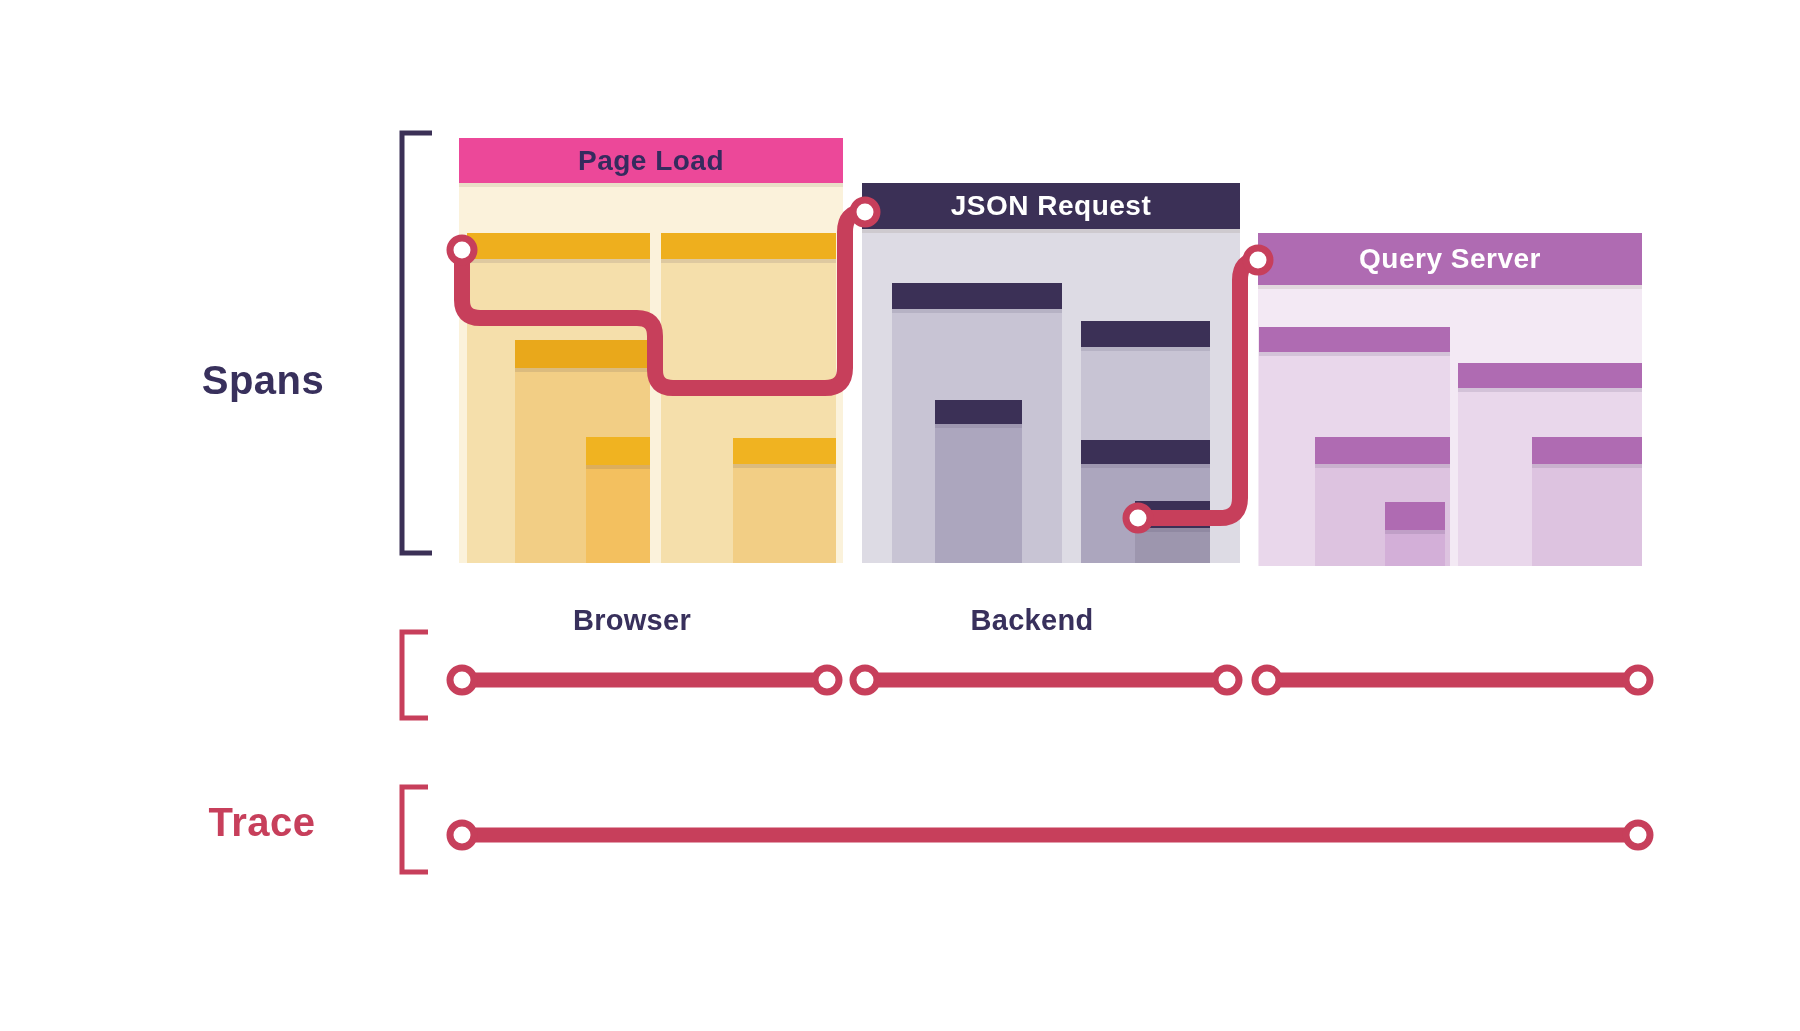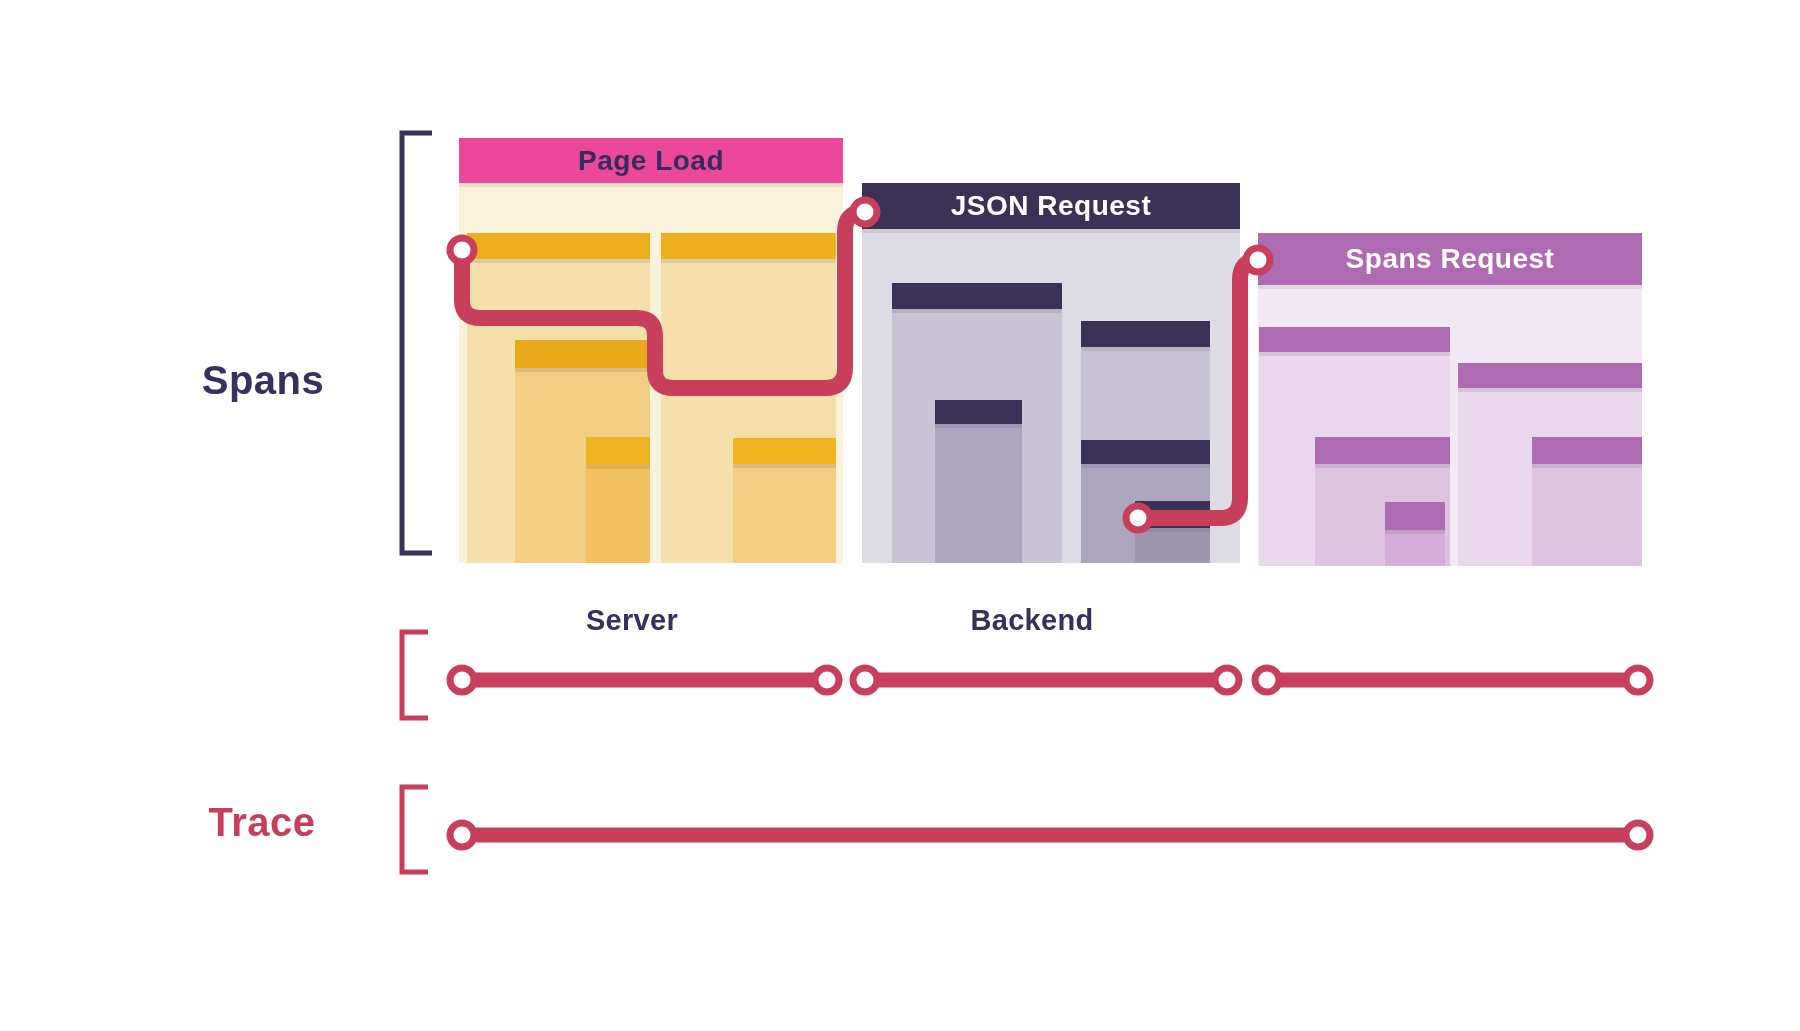--- a/index.html
+++ b/index.html
@@ -68,21 +68,21 @@
         <div class="span-header" style="left: 219px; top: 138px; width: 129px; height: 26px; background: rgb(59, 48, 86);"></div>
         <div class="span-body dots" style="left: 73px; top: 241px; width: 87px; height: 139px; background: rgb(172, 166, 190);"></div>
         <div class="span-header" style="left: 73px; top: 217px; width: 87px; height: 24px; background: rgb(59, 48, 86);"></div>
         <div class="span-body dots" style="left: 219px; top: 281px; width: 129px; height: 99px; background: rgb(172, 166, 190);"></div>
         <div class="span-header" style="left: 219px; top: 257px; width: 129px; height: 24px; background: rgb(59, 48, 86);"></div>
         <div class="span-body dots" style="left: 273px; top: 345px; width: 75px; height: 35px; background: rgb(157, 150, 174);"></div>
         <div class="span-header" style="left: 273px; top: 318px; width: 75px; height: 27px; background: rgb(59, 48, 86);"></div>
       </div>
       <div class="tbox" style="left: 1258px; top: 233px; width: 384px; height: 333px; background: rgb(243, 233, 244);">
         <div class="tbox-header" style="height: 52px; background: rgb(175, 107, 178); color: rgb(255, 255, 255);">
-          <span>Spans Request</span>
+          <span>Query Server</span>
         </div>
         <div class="span-body dots" style="left: 1px; top: 119px; width: 191px; height: 214px; background: rgb(233, 215, 235);"></div>
         <div class="span-header" style="left: 1px; top: 94px; width: 191px; height: 25px; background: rgb(175, 107, 178);"></div>
         <div class="span-body dots" style="left: 200px; top: 155px; width: 184px; height: 178px; background: rgb(233, 215, 235);"></div>
         <div class="span-header" style="left: 200px; top: 130px; width: 184px; height: 25px; background: rgb(175, 107, 178);"></div>
         <div class="span-body dots" style="left: 57px; top: 231px; width: 135px; height: 102px; background: rgb(221, 195, 224);"></div>
         <div class="span-header" style="left: 57px; top: 204px; width: 135px; height: 27px; background: rgb(175, 107, 178);"></div>
         <div class="span-body dots" style="left: 274px; top: 231px; width: 110px; height: 102px; background: rgb(221, 195, 224);"></div>
         <div class="span-header" style="left: 274px; top: 204px; width: 110px; height: 27px; background: rgb(175, 107, 178);"></div>
         <div class="span-body dots" style="left: 127px; top: 297px; width: 60px; height: 36px; background: rgb(211, 175, 216);"></div>
@@ -106,15 +106,15 @@
       <circle cx="1138" cy="518" r="12" fill="#ffffff" stroke="#C73F5B" stroke-width="7"></circle>
       <circle cx="462" cy="680" r="12" fill="#ffffff" stroke="#C73F5B" stroke-width="7"></circle>
       <circle cx="827" cy="680" r="12" fill="#ffffff" stroke="#C73F5B" stroke-width="7"></circle>
       <circle cx="865" cy="680" r="12" fill="#ffffff" stroke="#C73F5B" stroke-width="7"></circle>
       <circle cx="1227" cy="680" r="12" fill="#ffffff" stroke="#C73F5B" stroke-width="7"></circle>
       <circle cx="1267" cy="680" r="12" fill="#ffffff" stroke="#C73F5B" stroke-width="7"></circle>
       <circle cx="1638" cy="680" r="12" fill="#ffffff" stroke="#C73F5B" stroke-width="7"></circle>
       <circle cx="462" cy="835" r="12" fill="#ffffff" stroke="#C73F5B" stroke-width="7"></circle>
       <circle cx="1638" cy="835" r="12" fill="#ffffff" stroke="#C73F5B" stroke-width="7"></circle>
     </svg>
-<div class="service-label" style="left: 632px; top: 620px;">Server</div>
+<div class="service-label" style="left: 632px; top: 620px;">Browser</div>
     <div class="service-label" style="left: 1032px; top: 620px;">Backend</div>
   </div>
 
 </body></html>

